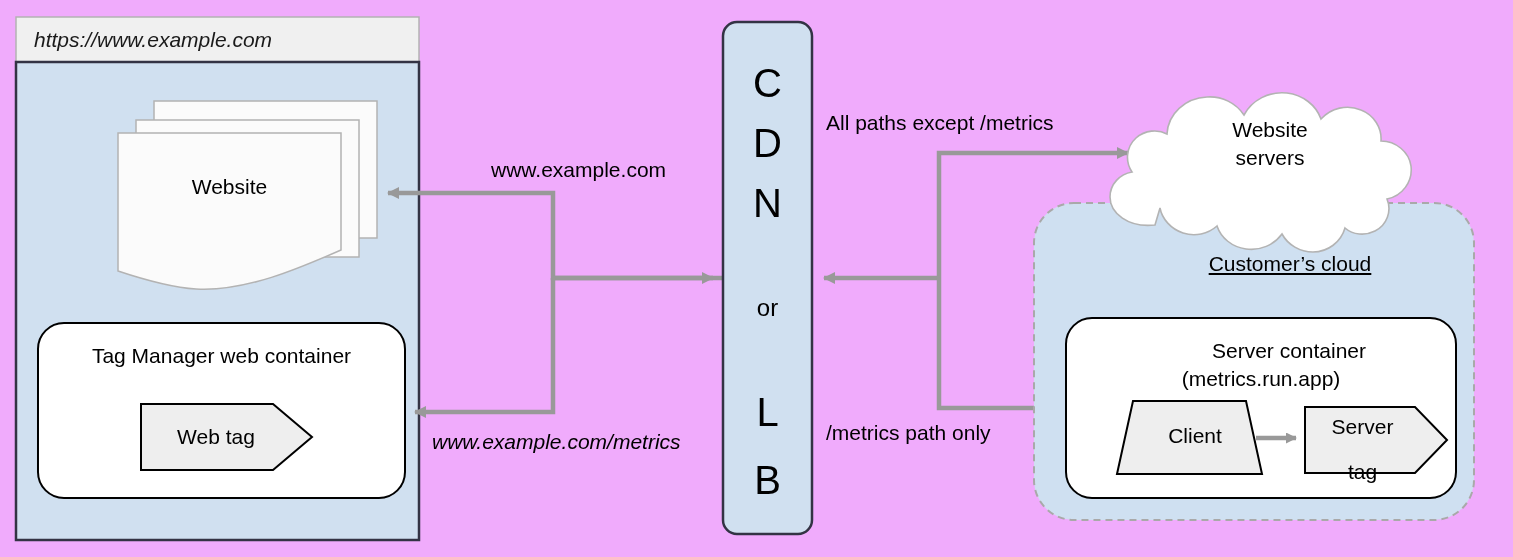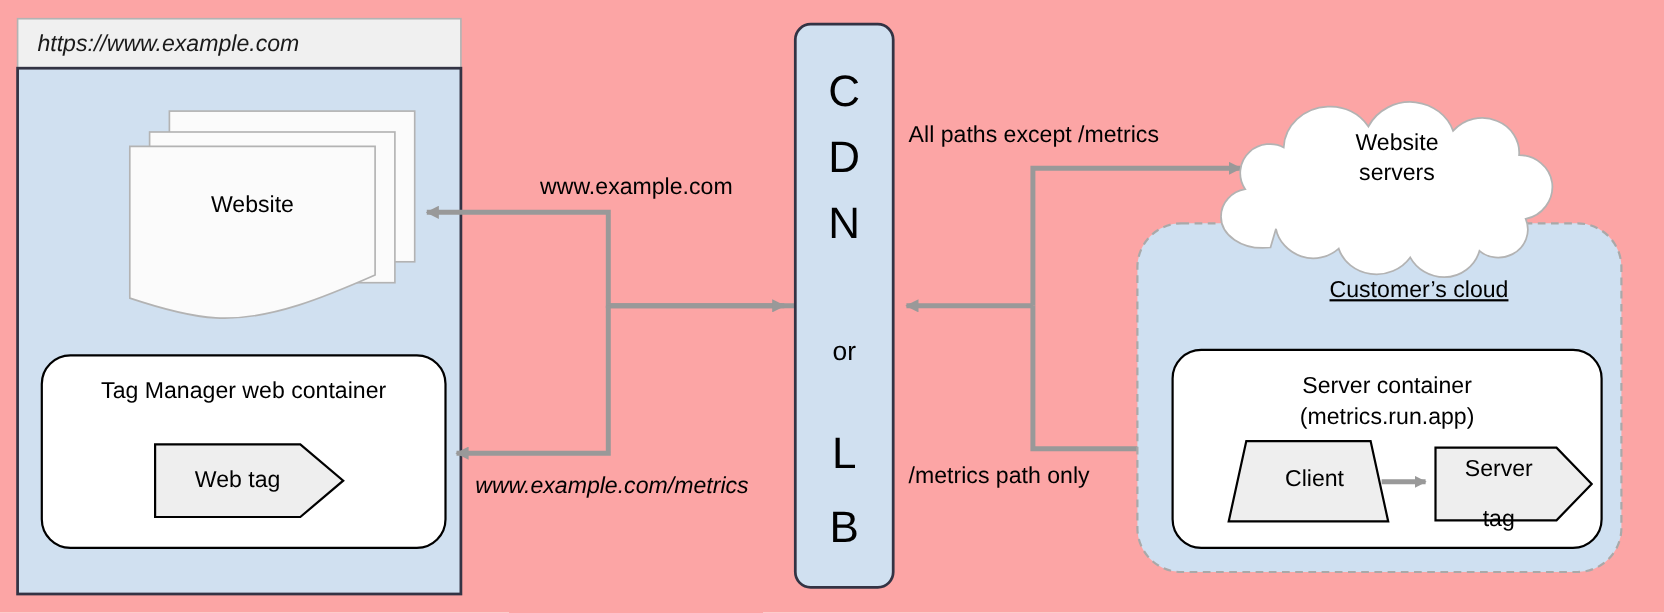--- a/index.html
+++ b/index.html
@@ -9,21 +9,21 @@
   }
   body {
     font-family: "Liberation Sans", sans-serif;
     color: #000000;
   }
   #stage {
     position: relative;
     width: 1513px;
     height: 557px;
     overflow: hidden;
-    background: #fca5a5;
+    background: #f0abfc;
   }
   .svg-layer {
     position: absolute;
     left: 0;
     top: 0;
     width: 1513px;
     height: 557px;
   }
   .lbl {
     position: absolute;
@@ -152,38 +152,38 @@
   <div class="url-text" style="left:34px; top:28px;">https://www.example.com</div>
 
   <div class="lbl center" style="left:118px; top:175px; width:223px;">Website</div>
 
   <div class="lbl center" style="left:38px; top:344px; width:367px;">Tag Manager web container</div>
   <div class="lbl center" style="left:141px; top:425px; width:150px;">Web tag</div>
 
   <div class="cdn-letters cdn-big" style="left:723px; top:63px; width:89px;">C</div>
   <div class="cdn-letters cdn-big" style="left:723px; top:123px; width:89px;">D</div>
   <div class="cdn-letters cdn-big" style="left:723px; top:183px; width:89px;">N</div>
-  <div class="cdn-letters cdn-small" style="left:723px; top:296px; width:89px;margin-top:12px;">or</div>
+  <div class="cdn-letters cdn-small" style="left:723px; top:296px; width:89px;">or</div>
   <div class="cdn-letters cdn-big" style="left:723px; top:392px; width:89px;">L</div>
   <div class="cdn-letters cdn-big" style="left:723px; top:460px; width:89px;">B</div>
 
   <div class="lbl" style="left:443px; top:158px;margin-left:48px;">www.example.com</div>
 
   <div class="lbl" style="left:432px; top:430px;font-style:italic;">www.example.com/metrics</div>
 
   <div class="lbl" style="left:826px; top:111px;">All paths except /metrics</div>
 
   <div class="lbl" style="left:826px; top:421px;">/metrics path only</div>
 
   <div class="lbl center" style="left:1180px; top:118px; width:180px;">Website</div>
   <div class="lbl center" style="left:1180px; top:146px; width:180px;">servers</div>
 
   <div class="lbl center" style="left:1034px; top:252px; width:512px;text-decoration:underline;">Customer’s cloud</div>
 
-  <div class="lbl center" style="left:1066px; top:339px; width:390px;">Server container</div>
+  <div class="lbl center" style="left:1094px; top:339px; width:390px;">Server container</div>
   <div class="lbl center" style="left:1066px; top:367px; width:390px;">(metrics.run.app)</div>
 
   <div class="lbl center" style="left:1125px; top:424px; width:140px;">Client</div>
 
   <div class="lbl center" style="left:1305px; top:415px; width:115px;">Server</div>
   <div class="lbl center" style="left:1305px; top:443px; width:115px;margin-top:17px;">tag</div>
 
 </div>
 
 </body></html>

